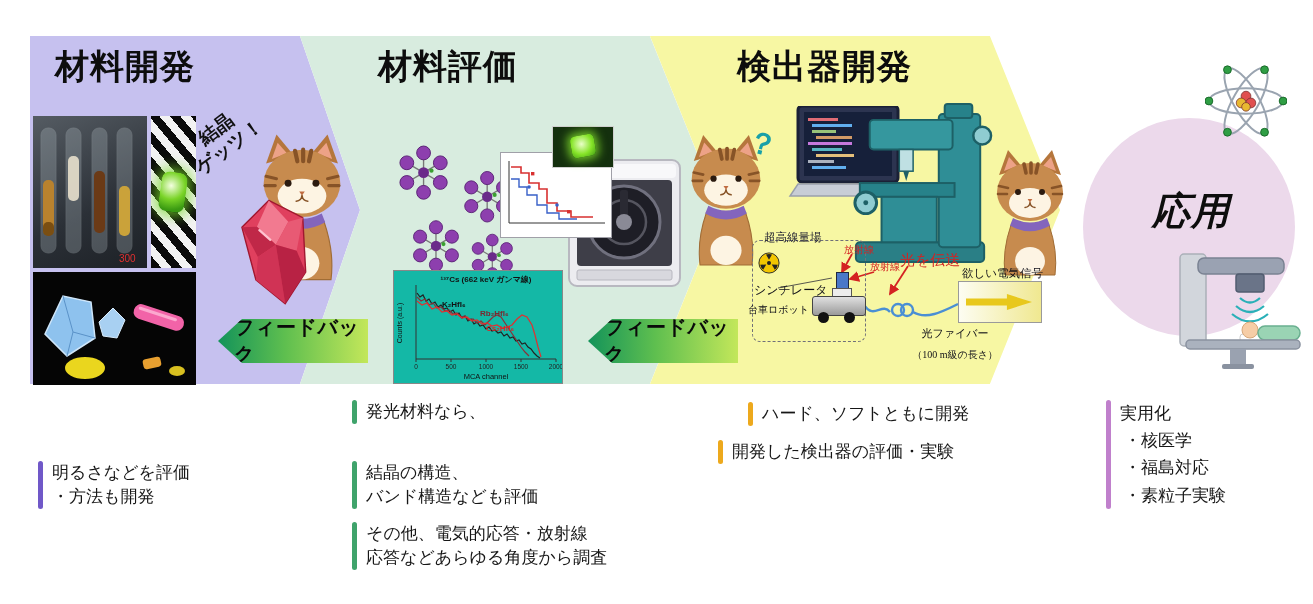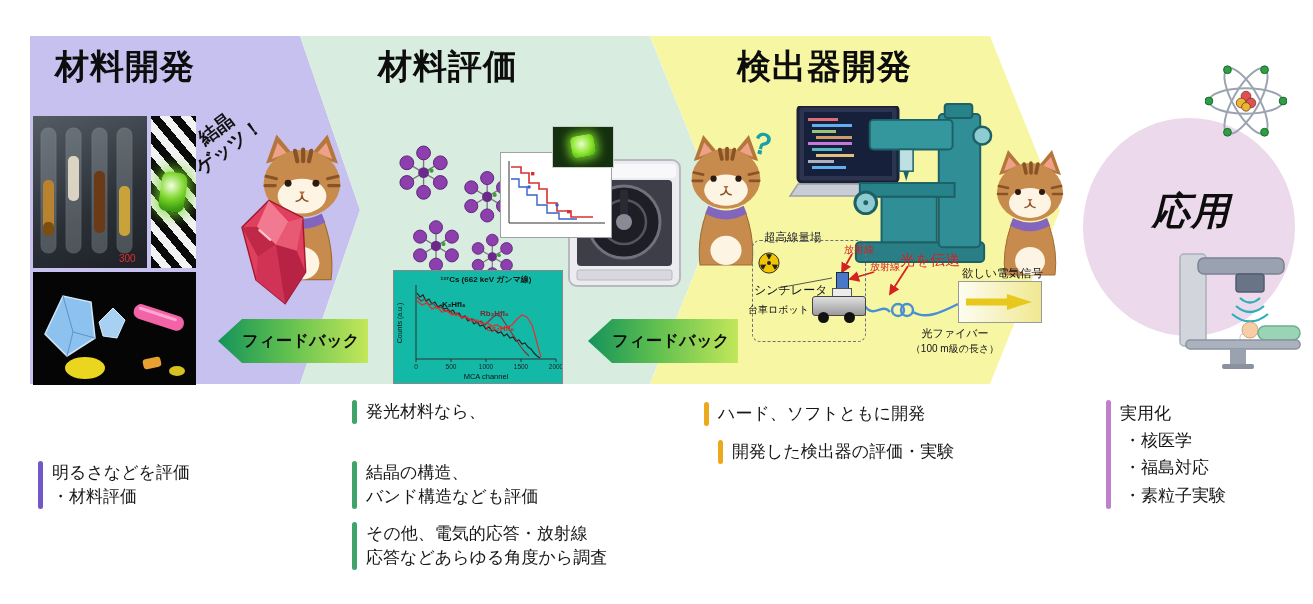--- a/index.html
+++ b/index.html
@@ -5,21 +5,21 @@
   html,body{margin:0;padding:0;background:#fff;}
   .stage{position:relative;width:1313px;height:604px;background:#fff;overflow:hidden;
          font-family:"Liberation Sans",sans-serif;color:#141414;}
   .abs{position:absolute;}
   .chev{position:absolute;top:36px;height:348px;}
   .sec-title{position:absolute;font-size:34px;font-weight:600;color:#0d0d0d;letter-spacing:1px;}
   .fb{position:absolute;width:150px;height:44px;display:flex;align-items:center;justify-content:center;
       padding-left:16px;box-sizing:border-box;
       clip-path:polygon(0 50%,16% 0,100% 0,100% 100%,16% 100%);
       background:linear-gradient(90deg,#13935a 0%,#5fbf4f 45%,#c3e75a 100%);}
-  .fb span{font-size:16px;font-weight:700;color:#0a0a0a;letter-spacing:.5px;}
+  .fb span{font-size:20px;font-weight:700;color:#0a0a0a;letter-spacing:.5px;}
   .note{position:absolute;display:flex;gap:9px;}
   .bar{width:5px;border-radius:2.5px;flex:none;}
   .ntext{font-size:17px;line-height:1.42;color:#161616;font-weight:500;white-space:nowrap;}
   .dlabel{position:absolute;font-size:10.5px;color:#101018;white-space:nowrap;line-height:1.1;text-align:center;}
   .dred{color:#d42222;}
   .photo{position:absolute;overflow:hidden;}
   .q{position:absolute;font-size:30px;font-weight:700;color:#18a0a8;transform:rotate(14deg);}
   .getsu{position:absolute;transform:rotate(-37deg);font-size:19px;font-weight:700;color:#111;
          text-align:center;line-height:1.15;}
 </style>
@@ -272,21 +272,21 @@
     <div style="position:absolute;left:64px;top:68px;width:52px;height:18px;border-radius:3px;background:linear-gradient(#e0e0e0,#9a9a9a);border:1px solid #444;"></div>
     <div style="position:absolute;left:70px;top:84px;width:11px;height:11px;border-radius:50%;background:#111;"></div>
     <div style="position:absolute;left:96px;top:84px;width:11px;height:11px;border-radius:50%;background:#111;"></div>
     <div class="dlabel" style="left:0px;top:76px;font-size:10px;">台車ロボット</div>
     <div class="dlabel" style="left:214px;top:39px;font-size:11.5px;">欲しい電気信号</div>
     <div style="position:absolute;left:210px;top:53px;width:82px;height:40px;border:1px solid #9a9a9a;background:linear-gradient(90deg,#fdfdf2,#f0e890);">
       <div style="position:absolute;left:7px;top:12px;width:66px;height:16px;background:#e8c81c;
                   clip-path:polygon(0 28%,62% 28%,62% 0,100% 50%,62% 100%,62% 72%,0 72%);"></div>
     </div>
     <div class="dlabel" style="left:157px;top:99px;width:100px;text-align:center;font-size:11px;">光ファイバー</div>
-    <div class="dlabel" style="left:147px;top:115px;width:120px;text-align:center;font-size:10px;">（100 m級の長さ）</div>
+    <div class="dlabel" style="left:147px;top:121px;width:120px;text-align:center;font-size:10px;font-family:Liberation Serif, serif;">（100 m級の長さ）</div>
   </div>
 
   <svg class="abs" viewBox="0 0 84 84" style="left:1205px;top:60px;width:82px;height:82px;">
     <g fill="none" stroke="#9aa4b0" stroke-width="2">
       <ellipse cx="42" cy="42" rx="38" ry="13"></ellipse>
       <ellipse cx="42" cy="42" rx="38" ry="13" transform="rotate(60 42 42)"></ellipse>
       <ellipse cx="42" cy="42" rx="38" ry="13" transform="rotate(120 42 42)"></ellipse>
     </g>
     <g fill="#2f9e44" stroke="#1a6a2a" stroke-width="1">
       <circle cx="4" cy="42" r="4"></circle>
@@ -323,21 +323,21 @@
     <span>フィードバック</span>
   </div>
   <div class="fb" style="left:588px;top:319px;">
     <span>フィードバック</span>
   </div>
 
   <div class="note" style="left:38px;top:461px;">
     <div class="bar" style="background:#7058c8;"></div>
     <div class="ntext">
       <div>明るさなどを評価</div>
-      <div>・材料評価</div>
+      <div>・方法も開発</div>
     </div>
   </div>
 
   <div class="note" style="left:352px;top:400px;">
     <div class="bar" style="background:#3fa36b;"></div>
     <div class="ntext">
       <div>発光材料なら、</div>
     </div>
   </div>
   <div class="note" style="left:352px;top:461px;">
@@ -348,21 +348,21 @@
     </div>
   </div>
   <div class="note" style="left:352px;top:522px;">
     <div class="bar" style="background:#3fa36b;"></div>
     <div class="ntext">
       <div>その他、電気的応答・放射線</div>
       <div>応答などあらゆる角度から調査</div>
     </div>
   </div>
 
-  <div class="note" style="left:704px;top:402px;">
+  <div class="note" style="left:748px;top:402px;">
     <div class="bar" style="background:#eda91d;"></div>
     <div class="ntext">
         <div>ハード、ソフトともに開発</div>
       </div>
   </div>
   <div class="note" style="left:718px;top:440px;">
     <div class="bar" style="background:#eda91d;"></div>
     <div class="ntext">
         <div>開発した検出器の評価・実験</div>
       </div>

